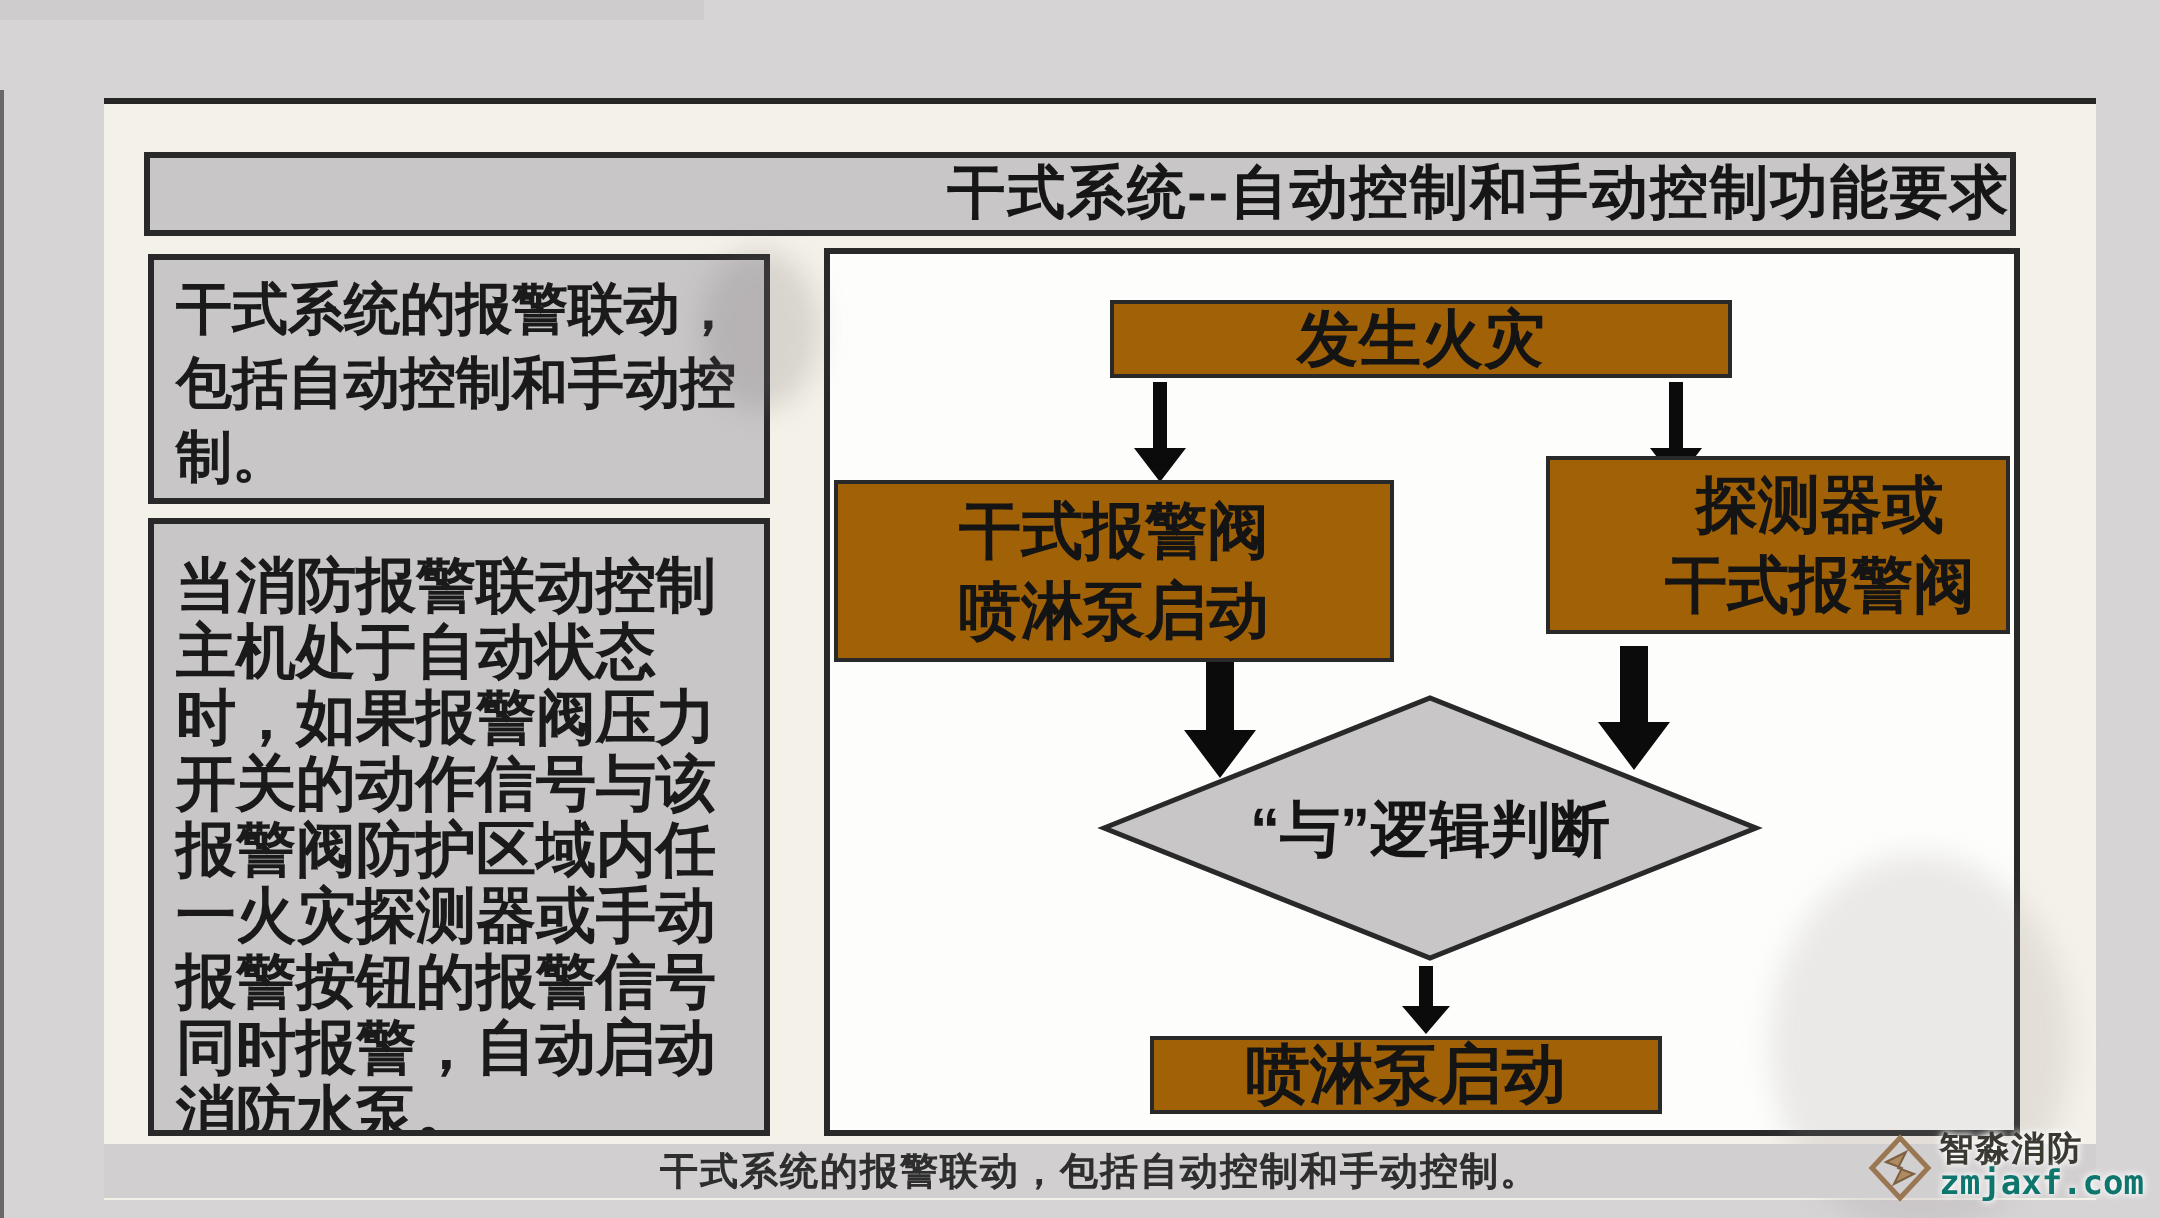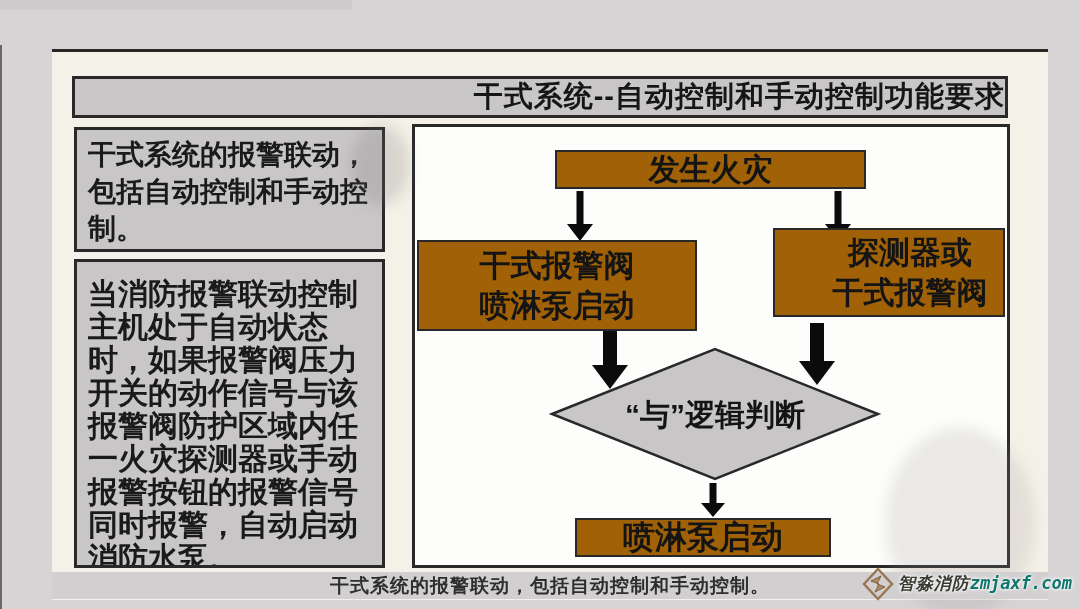--- a/index.html
+++ b/index.html
@@ -63,21 +63,21 @@
   
   .footer-bar{
     left:52px;top:572px;width:996px;height:27px;background:#d2cfd0;
     display:flex;align-items:center;justify-content:center;
   }
   .footer-caption{font-size:19px;font-weight:bold;color:#2e2e2e;letter-spacing:1px;}
   
   .logo{
     left:auto;right:8px;top:566px;display:flex;align-items:center;gap:4px;
   }
-  .logo-texts{display:flex;flex-direction:row;line-height:1.05;font-style:italic;}
+  .logo-texts{display:flex;flex-direction:column;line-height:1.05;}
   .logo-name{font-size:17px;font-weight:bold;color:#3a3a33;letter-spacing:1px;
     text-shadow:0 0 3px #fff,0 0 5px #fff;}
   .logo-url{font-size:17px;font-weight:bold;color:#0f766e;
     font-family:"DejaVu Sans Mono","Liberation Mono",monospace;
     text-shadow:0 0 3px #fff,0 0 5px #fff;}
 </style>
 </head>
 <body>
 
 <div class="abs top-strip-dark"></div>

